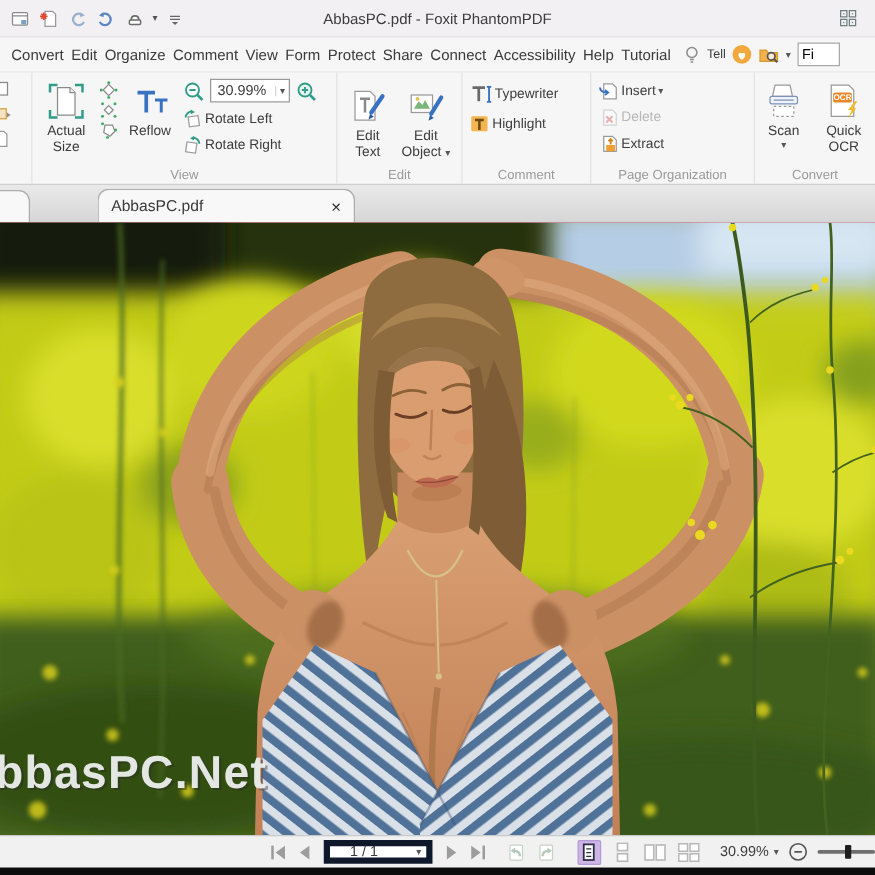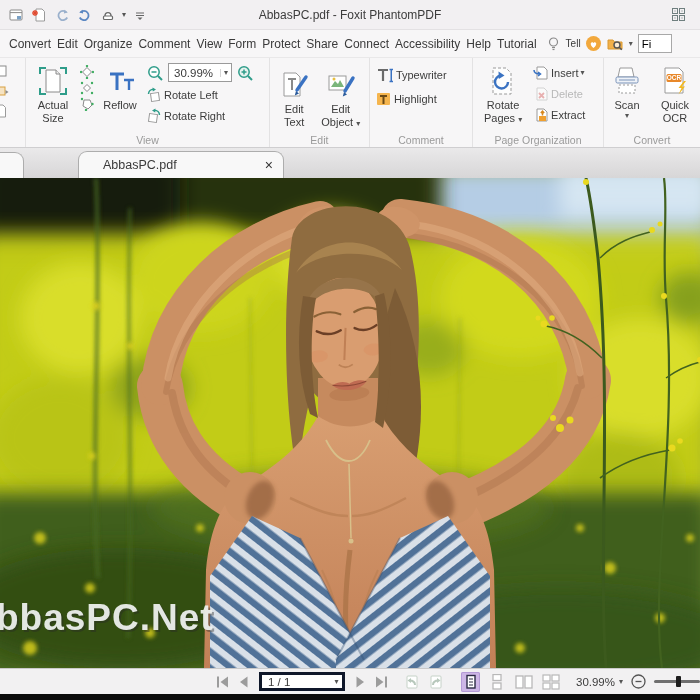--- a/index.html
+++ b/index.html
@@ -35,30 +35,30 @@
   .zoomrow{display:flex;align-items:center;gap:4px;}
   .zoom-combo{width:64px;height:19px;border:1px solid #9a9a9a;background:#fff;display:flex;align-items:center;font-size:11.5px;color:#3a3a3a;padding-left:5px;}
   .zoom-combo .crt{margin-left:auto;padding:0 3px;border-left:1px solid #d5d5d5;}
   .disabledrow{color:#b8b8b8;}
   .clipgroup{width:26px;overflow:hidden;padding:5px 0 15px 0;position:relative;border-right:1px solid #e3e2e3;flex-shrink:0;}
   .clipcol{display:flex;flex-direction:column;gap:4px;margin-left:-7px;}
 
   
   .tabbar{height:30px;background:linear-gradient(#eae9ea,#d7d6d7);position:relative;}
   .tab-partial{position:absolute;left:-18px;bottom:0;width:42px;height:26px;background:#f8f8f8;border:1px solid #adadad;border-bottom:none;border-radius:9px 9px 0 0;}
-  .tab-active{position:absolute;left:78px;bottom:0;width:206px;height:27px;background:#f8f8f8;border:1px solid #adadad;border-bottom:none;border-radius:9px 9px 0 0;display:flex;align-items:center;font-size:12.5px;color:#3a3a3a;padding:0 10px 0 24px;gap:16px;}
+  .tab-active{position:absolute;left:78px;bottom:0;width:206px;height:27px;background:#f8f8f8;border:1px solid #adadad;border-bottom:none;border-radius:9px 9px 0 0;display:flex;align-items:center;font-size:12.5px;color:#3a3a3a;padding:0 10px 0 10px;gap:16px;}
   .tab-close{margin-left:auto;font-size:14px;color:#333;line-height:1;}
 
   
   .photoarea{height:490px;position:relative;background:#be185d;overflow:hidden;}
 
   
   .statusbar{height:26px;background:#f2f1f2;border-top:1px solid #cacaca;display:flex;align-items:center;white-space:nowrap;}
   .sbicon{display:flex;align-items:center;justify-content:center;}
-  .pagebox{width:92px;height:19px;border:3px solid #0f172a;background:#fff;display:flex;align-items:center;font-size:11.5px;color:#3a3a3a;padding-left:6px;margin:0 8px;}
+  .pagebox{width:92px;height:19px;border:5px solid #0f172a;background:#fff;display:flex;align-items:center;font-size:11.5px;color:#3a3a3a;padding-left:16px;margin:0 8px;}
   .pagebox .crt{margin-left:auto;padding-right:4px;}
   .lay{width:20px;height:20px;display:flex;align-items:center;justify-content:center;border-radius:2px;margin-right:8px;}
   .lay.active{background:#cdb6e6;box-shadow:0 0 0 1px #b49ad6 inset;}
   .zoom-text{font-size:11.5px;color:#3c3c3c;margin:0 4px 0 8px;}
   .slider-track{width:46px;height:3px;background:#6f6f6f;border-radius:2px;position:relative;margin-left:7px;flex-shrink:0;}
   .slider-handle{position:absolute;left:22px;top:-4px;width:5px;height:11px;background:#1e1e1e;border-radius:1px;}
   .bottom-strip{height:6px;background:#0c0c0c;}
 </style>
 </head>
 <body>
@@ -317,30 +317,20 @@
       <svg width="16" height="16" viewBox="0 0 16 16">
           <rect x="1" y="2" width="13" height="12" rx="1" fill="#f5b54e"></rect>
           <path d="M4,5 H11 M7.5,5 V13" stroke="#6b4a16" stroke-width="2" fill="none"></path>
         </svg>
       <span>Highlight</span>
     </div>
     <div class="rgroup-label">Comment</div>
   </div>
 
   <div class="rgroup" style="width:132px;">
-    <div class="bigbtn" style="width:48px;">
-      <div class="bicon">
-        <svg width="32" height="32" viewBox="0 0 32 32">
-            <polygon points="6,3 19,3 24,8 24,29 6,29" fill="#fdfdfd" stroke="#9a9a9a" stroke-dasharray="3,2"></polygon>
-            <path d="M21,17 A6.5,6.5 0 1 1 14,10.5" stroke="#3a72c2" stroke-width="2.4" fill="none"></path>
-            <polygon points="11.5,6.5 17.5,10.5 11.8,14" fill="#3a72c2"></polygon>
-          </svg>
-      </div>
-      <div class="blabel"><span>Rotate Pages</span> <span class="crt">▾</span></div>
-    </div>
     <div style="display:flex;flex-direction:column;gap:5px;margin-top:2px;">
       <div class="smallrow">
         <svg width="16" height="16" viewBox="0 0 16 16">
             <polygon points="4,2 11,2 14,5 14,14 4,14" fill="#fff" stroke="#9a9a9a"></polygon>
             <path d="M1,5 C1,8 4,9 7,9 M5,7 L7.5,9 L5,11" stroke="#3a72c2" stroke-width="1.5" fill="none"></path>
           </svg>
         <span>Insert</span>
         <span class="crt">▾</span>
       </div>
       <div class="smallrow disabledrow">

